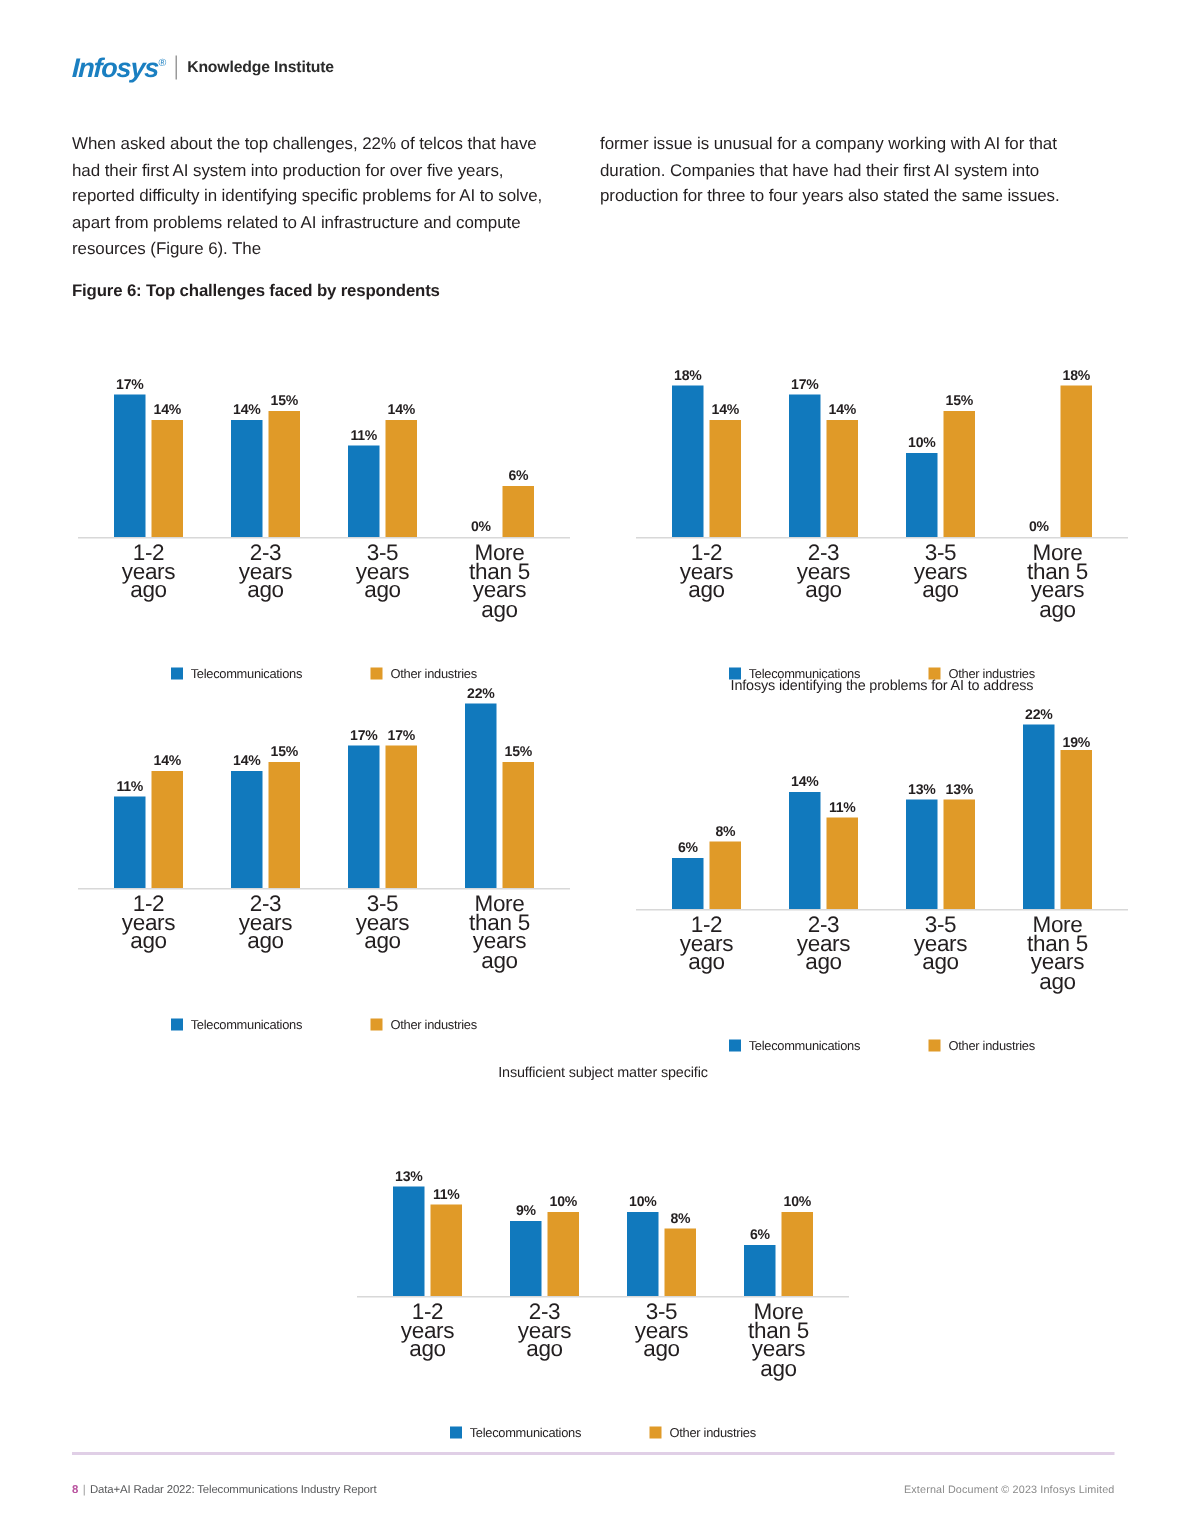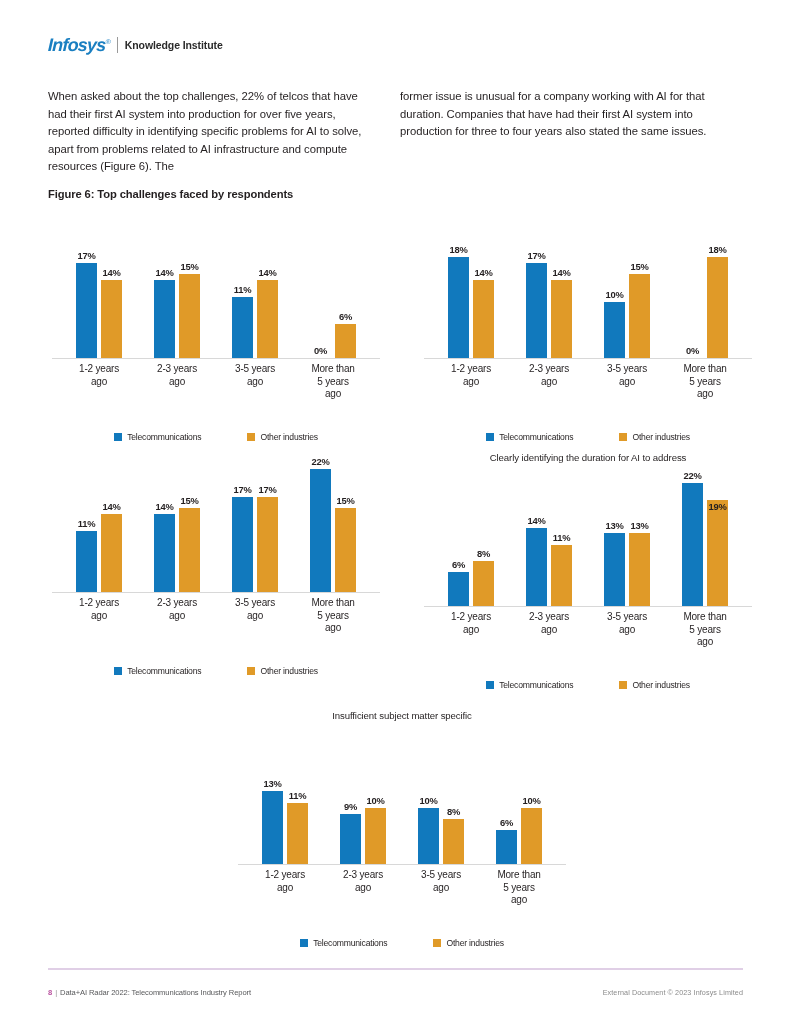--- a/index.html
+++ b/index.html
@@ -144,21 +144,21 @@
   .xaxis {
     display: flex;
     justify-content: space-around;
     padding: 0 14px;
     box-sizing: border-box;
     margin-top: 4px;
   }
   .xtick {
     width: 46px;
     text-align: center;
-    font-size: 10px;
+    font-size: 15px;
     line-height: 12.5px;
     color: #231f20;
     letter-spacing: -0.2px;
   }
   .legend {
     display: flex;
     justify-content: center;
     gap: 46px;
     margin-top: 31px;
   }
@@ -408,21 +408,21 @@
           <span class="swatch" style="background: rgb(17, 121, 189);"></span>
           <span>Telecommunications</span>
         </div>
         <div class="legend-item">
           <span class="swatch" style="background: rgb(224, 154, 40);"></span>
           <span>Other industries</span>
         </div>
       </div>
     </div>
   <div class="chart" id="chart-3">
-      <div class="chart-title">Clearly identifying the duration for AI to address</div>
+      <div class="chart-title">Infosys identifying the problems for AI to address</div>
       <div class="plot">
         <div class="groups">
           <div class="group">
             <div class="bar-wrap">
               <div class="bar telecom" title="Telecommunications 1-2 years ago: 6%" style="height: 34px; background: rgb(17, 121, 189);"></div>
               <span class="bar-label" style="bottom: 34px;">6%</span>
             </div>
             <div class="bar-wrap">
               <div class="bar other" title="Other industries 1-2 years ago: 8%" style="height: 45px; background: rgb(224, 154, 40);"></div>
               <span class="bar-label" style="bottom: 45px;">8%</span>
@@ -448,21 +448,21 @@
               <span class="bar-label" style="bottom: 73px;">13%</span>
             </div>
           </div>
           <div class="group">
             <div class="bar-wrap">
               <div class="bar telecom" title="Telecommunications More than 5 years ago: 22%" style="height: 123px; background: rgb(17, 121, 189);"></div>
               <span class="bar-label" style="bottom: 123px;">22%</span>
             </div>
             <div class="bar-wrap">
               <div class="bar other" title="Other industries More than 5 years ago: 19%" style="height: 106px; background: rgb(224, 154, 40);"></div>
-              <span class="bar-label" style="bottom: 92px;">19%</span>
+              <span class="bar-label" style="bottom: 104px;">19%</span>
             </div>
           </div>
         </div>
         <div class="baseline"></div>
       </div>
       <div class="xaxis">
         <div class="xtick">1-2 years ago</div>
         <div class="xtick">2-3 years ago</div>
         <div class="xtick">3-5 years ago</div>
         <div class="xtick">More than 5 years ago</div>

